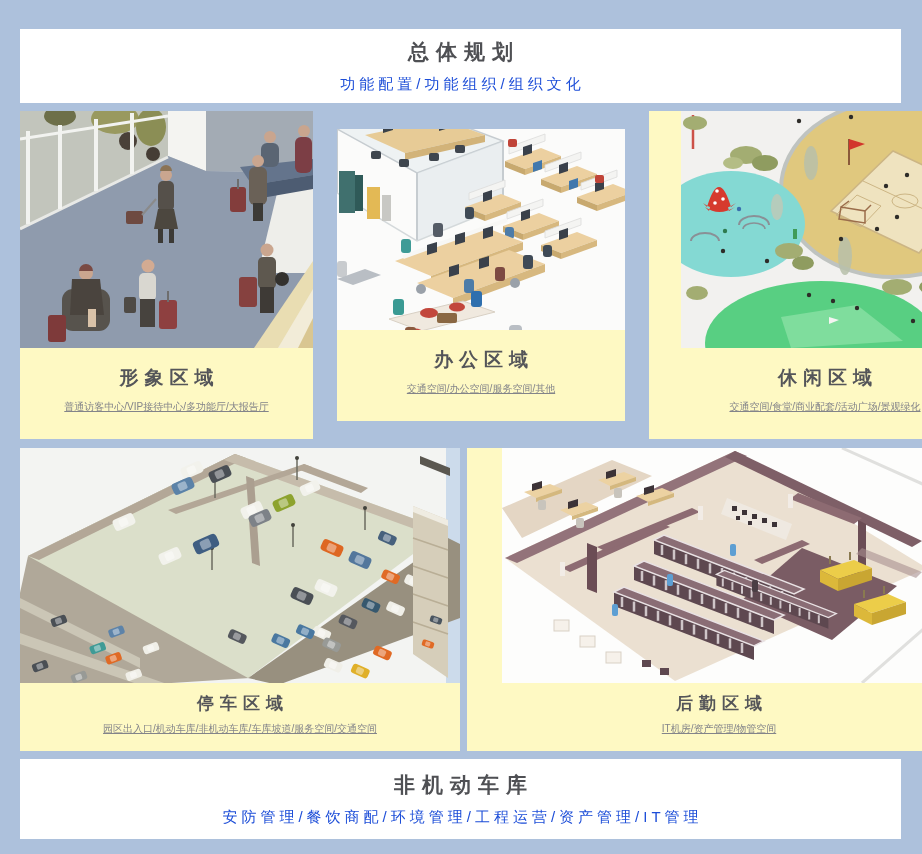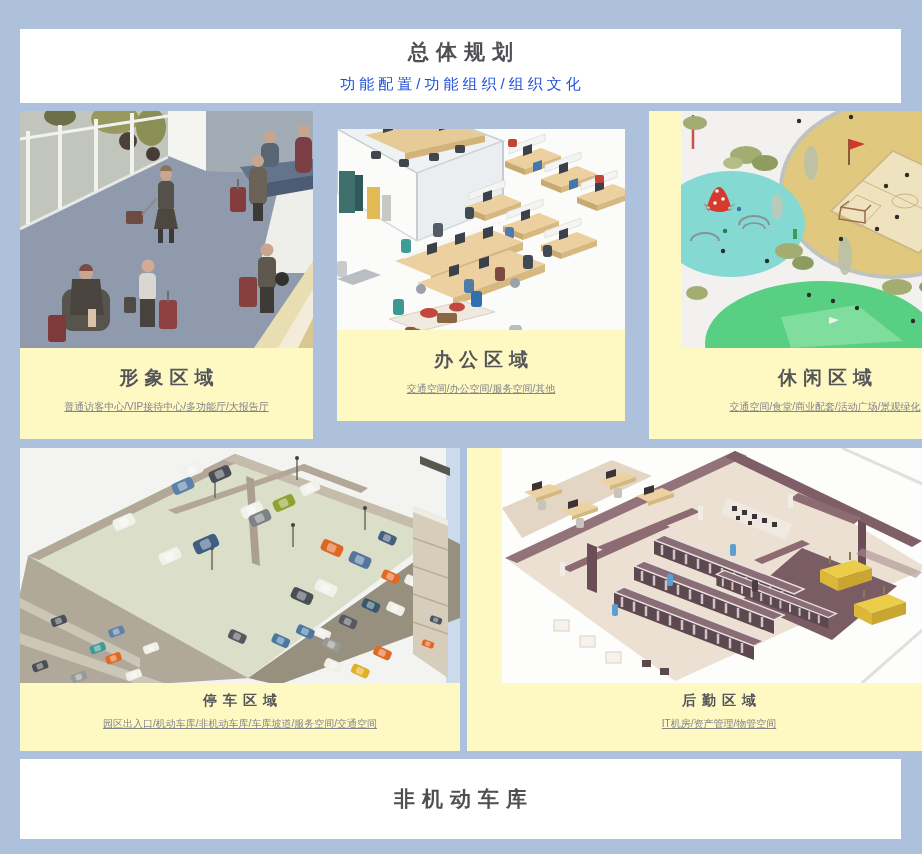--- a/index.html
+++ b/index.html
@@ -19,21 +19,21 @@
   .row2{height:303px;flex:0 0 303px;gap:7px;margin-bottom:8px;}
   .card{background:#fef9c3;display:flex;flex-direction:column;overflow:hidden;}
   .c1{flex:0 0 293px;} .c2{flex:0 0 288px;} .c3{flex:0 0 288px;padding-left:32px;}
   .c4{flex:0 0 440px;} .c5{flex:0 0 434px;padding-left:35px;}
   .zone-image{flex:1;overflow:hidden;background:#f5f5f4;}
   .zone-image svg{display:block;width:100%;height:100%;}
   .caption{text-align:center;}
   .row1 .caption{height:91px;flex:0 0 91px;padding-top:17px;box-sizing:border-box;}
   .row2 .caption{height:68px;flex:0 0 68px;padding-top:9px;box-sizing:border-box;}
   .zone-title{font-size:19px;font-weight:bold;color:#545559;letter-spacing:6px;padding-left:6px;}
-  .row2 .zone-title{font-size:14px;}
+  .row2 .zone-title{font-size:17px;}
   .zone-sub{font-size:10px;color:#83848a;margin-top:9px;text-decoration:underline;}
   .row2 .zone-sub{margin-top:7px;}
 </style>
 </head>
 <body>
 
 <div class="page">
 
   <div class="panel panel-header">
     <div class="panel-title">总体规划</div>
@@ -456,15 +456,16 @@
       </div>
       <figcaption class="caption">
         <div class="zone-title">后勤区域</div>
         <div class="zone-sub">IT机房/资产管理/物管空间</div>
       </figcaption>
     </figure>
   </div>
 
   <div class="panel panel-footer">
     <div class="panel-title">非机动车库</div>
+    <div class="panel-sub">安防管理/餐饮商配/环境管理/工程运营/资产管理/IT管理</div>
   </div>
 
 </div>
 
 </body></html>

